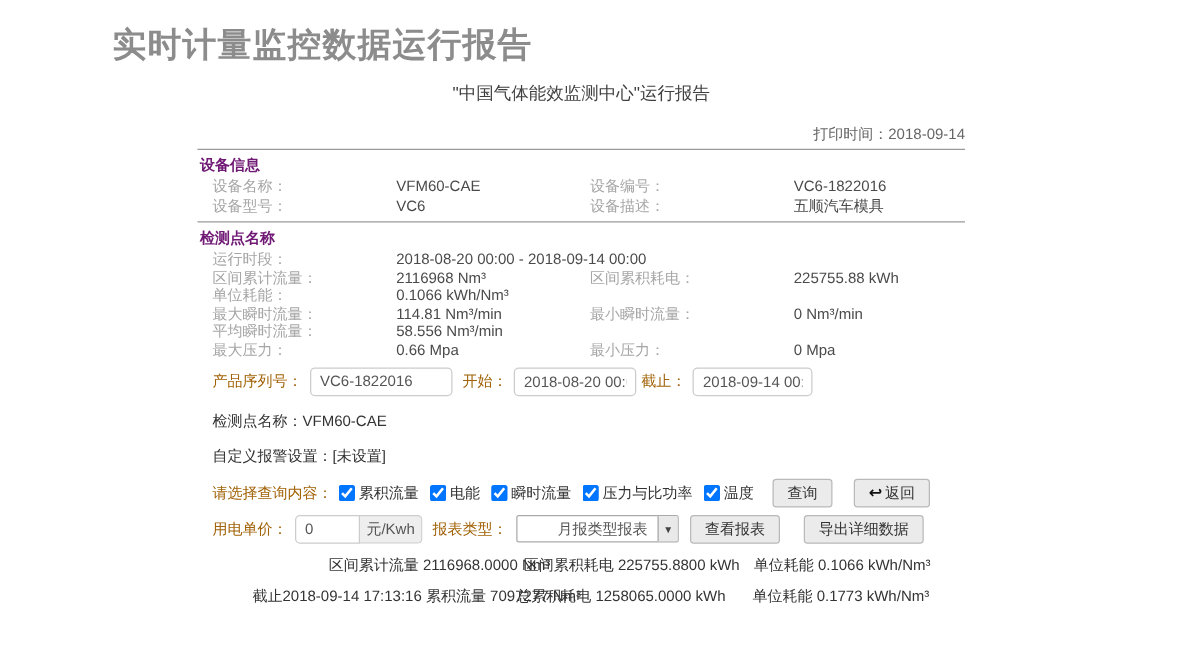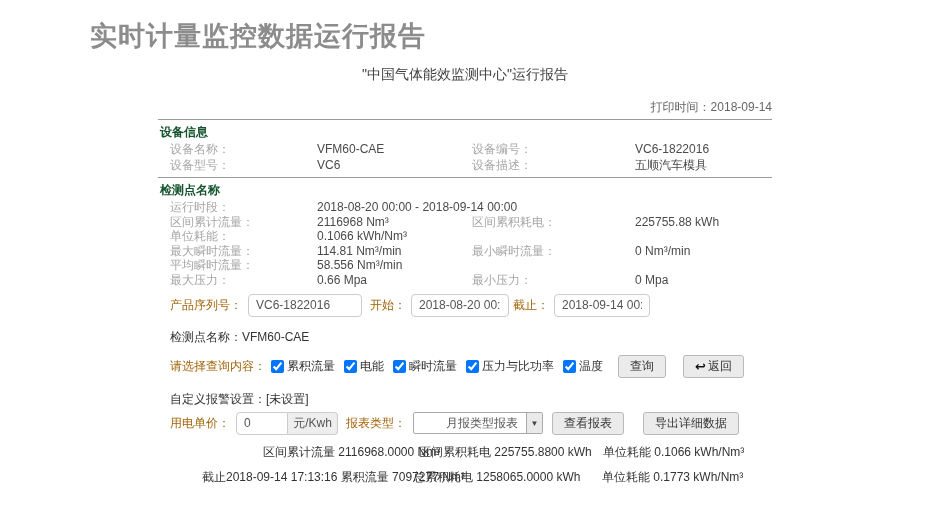--- a/index.html
+++ b/index.html
@@ -4,21 +4,21 @@
 <style>
   * { margin:0; padding:0; box-sizing:border-box; }
   body { background:#fff; font-family:"Liberation Sans","DejaVu Sans",sans-serif; }
   .page { position:relative; width:945px; height:529px; background:#ffffff; overflow:hidden; }
   .page-title { position:absolute; left:90px; top:18px; font-size:27px; font-weight:bold; color:#8c8c8c; letter-spacing:1px; }
   .content { position:absolute; left:158px; top:60px; width:614px; font-size:12px; color:#444; }
   .report-header { margin-top:6px; text-align:center; font-size:14px; color:#3f3f3f; line-height:16px; }
   .print-time { margin-top:18px; text-align:right; font-size:12px; color:#666; line-height:14px; }
   .hr { margin-top:5px; border-top:1px solid #9a9a9a; height:0; }
   .hr2 { margin-top:4px; }
-  .section-title { margin-top:5px; font-size:12px; font-weight:bold; color:#14532d; line-height:14px; padding-left:2px; }
+  .section-title { margin-top:5px; font-size:12px; font-weight:bold; color:#701a75; line-height:14px; padding-left:2px; }
   .info-grid { display:grid; grid-template-columns:147px 155px 163px 1fr; padding-left:12px; }
   .info-grid.device { margin-top:2px; line-height:16px; }
   .info-grid.analysis { margin-top:3px; line-height:14.6px; }
   .info-label { color:#a6a6a6; }
   .info-value { color:#4a4a4a; white-space:nowrap; }
   .col-span { grid-column:2 / 5; }
   .form-row { padding-left:12px; color:#333; }
   .form-label { font-size:12px; color:#a16207; }
   .serial-row { margin-top:6px; display:flex; align-items:center; }
   .inp { border:1px solid #ccc; border-radius:4px; height:23px; padding:2px 7px; font-size:12px; color:#555; font-family:inherit; outline:none; background:#fff; }
@@ -104,20 +104,22 @@
       <span class="form-label">产品序列号：</span>
       <input class="inp serial" type="text" value="VC6-1822016" style="">
       <span class="form-label">开始：</span>
       <input class="inp start" type="text" value="2018-08-20 00:00" style="">
       <span class="form-label">截止：</span>
       <input class="inp end" type="text" value="2018-09-14 00:00" style="">
     </div>
 
     <div class="form-row plain-row point-row">检测点名称：VFM60-CAE</div>
 
+    <div class="form-row plain-row alarm-row">自定义报警设置：[未设置]</div>
+
     <div class="form-row checkbox-row">
       <span class="form-label" style="margin-right:5px;">请选择查询内容：</span>
       <label class="cb">
           <input type="checkbox" checked="" style="">
           <span>累积流量</span>
         </label>
       <label class="cb">
           <input type="checkbox" checked="" style="">
           <span>电能</span>
         </label>
@@ -132,22 +134,20 @@
       <label class="cb">
           <input type="checkbox" checked="" style="">
           <span>温度</span>
         </label>
       <button class="btn query">查询</button>
       <button class="btn back">
           <span class="back-ic">↩</span>
           <span>返回</span>
         </button>
     </div>
-
-    <div class="form-row plain-row alarm-row">自定义报警设置：[未设置]</div>
 
     <div class="form-row price-row">
       <span class="form-label">用电单价：</span>
       <span class="input-group">
         <input class="inp price" type="text" value="0" style="">
         <span class="addon">元/Kwh</span>
       </span>
       <span class="form-label">报表类型：</span>
       <span class="select">
         <span class="sel-text">月报类型报表</span>

